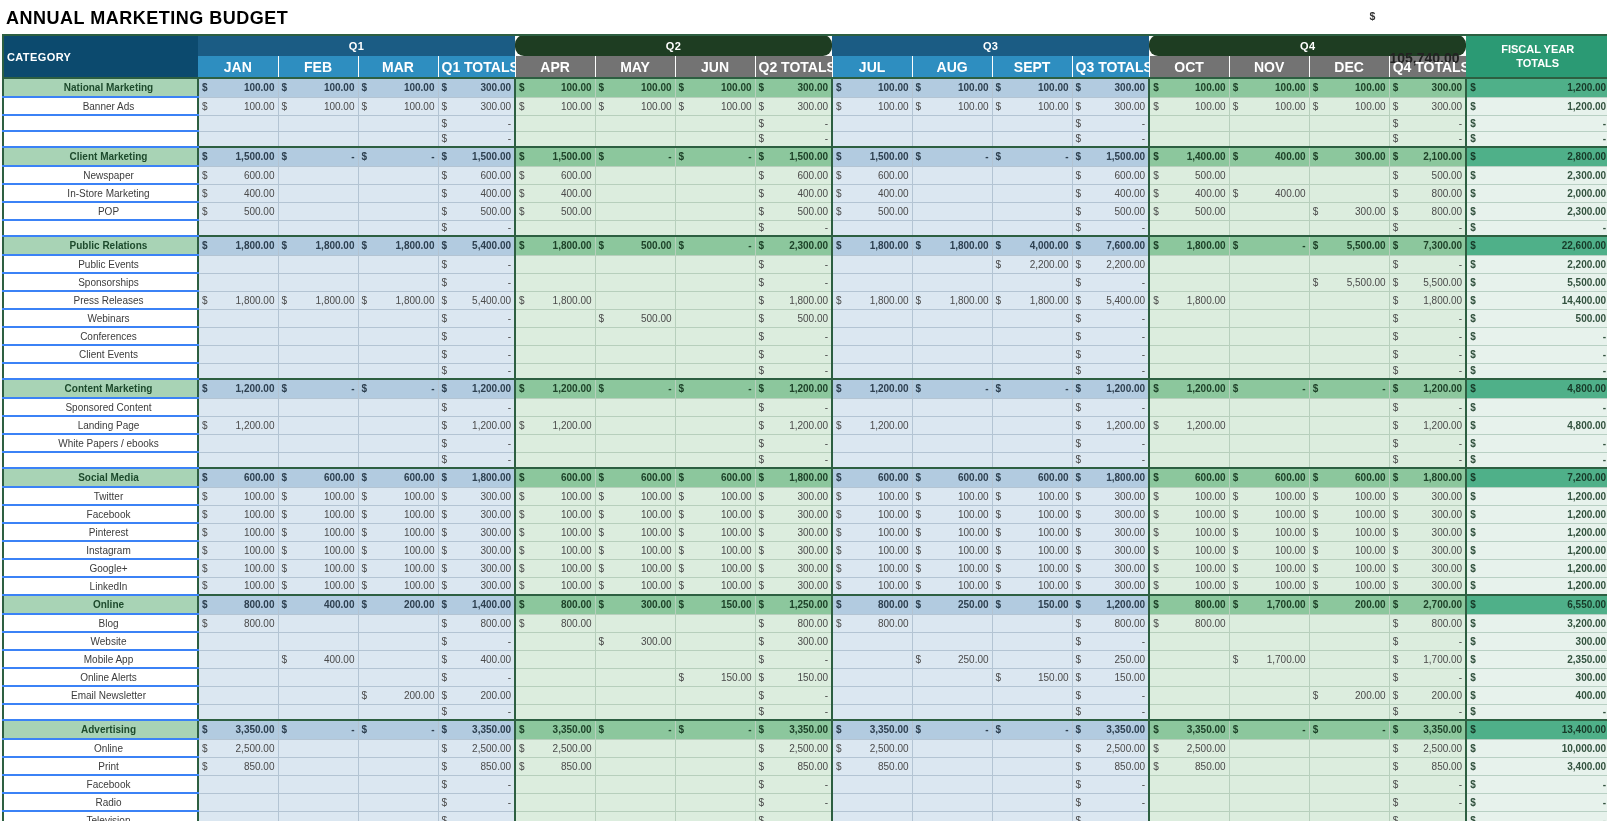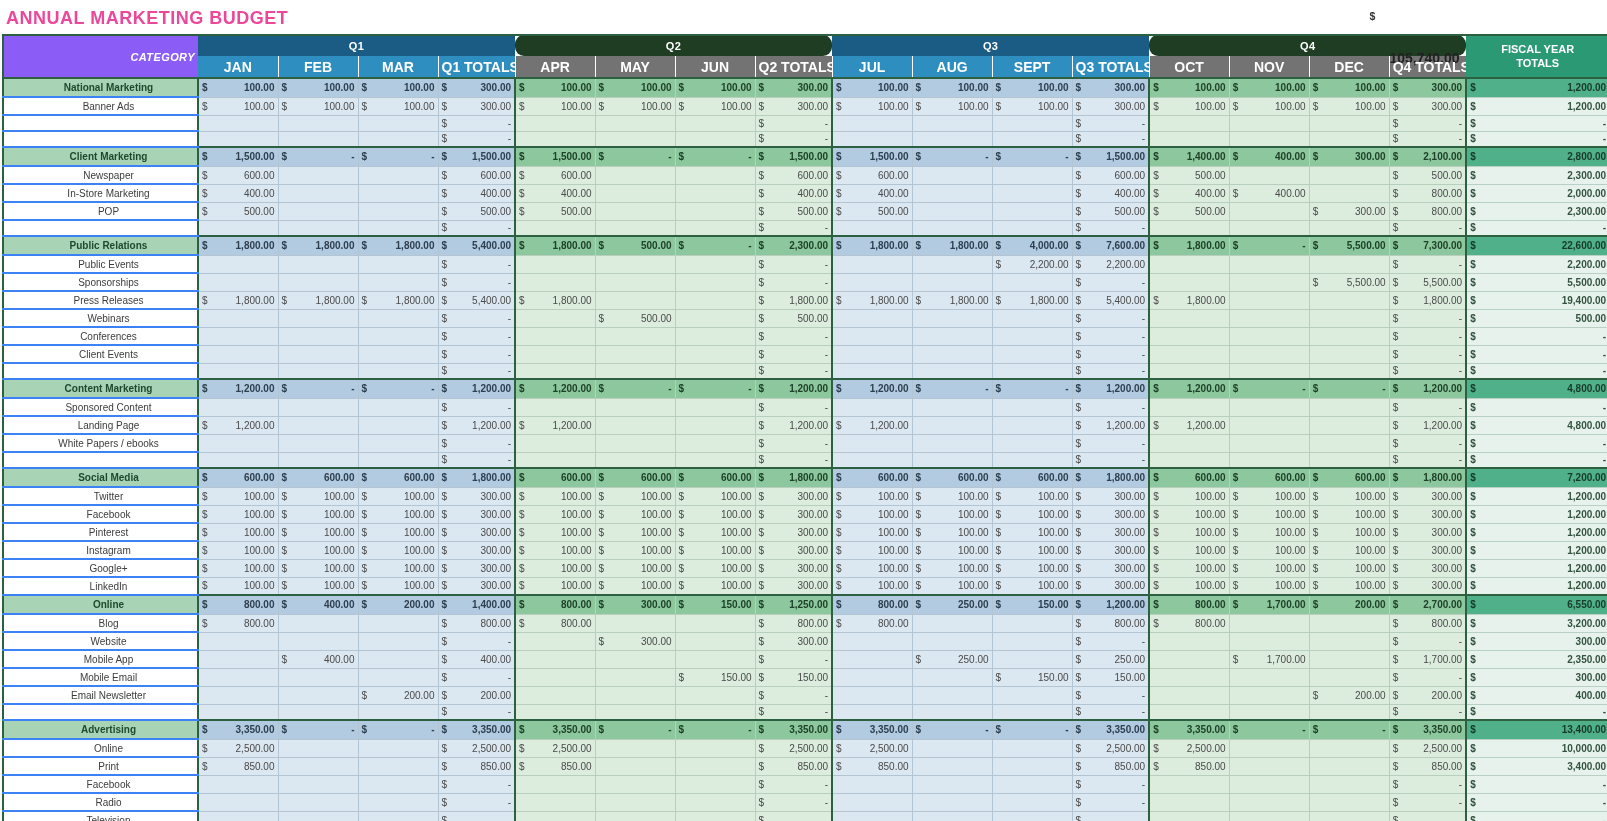--- a/index.html
+++ b/index.html
@@ -1,33 +1,33 @@
 <!DOCTYPE html>
 <html><head>
 <meta charset="utf-8">
 <style>
   html,body{margin:0;padding:0;background:#fafbfa;font-family:"Liberation Sans",sans-serif;}
   .page{width:1607px;height:821px;overflow:hidden;background:#fafbfa;}
 
   
   .topbar{display:flex;justify-content:space-between;align-items:center;height:32px;padding:2px 8px 0 6px;background:#fff;}
-  .title{color:#ec4899;font-weight:bold;font-size:18px;letter-spacing:.5px;}
+  .title{color:#000000;font-weight:bold;font-size:18px;letter-spacing:.5px;}
   .fytd{display:flex;align-items:flex-start;gap:28px;font-size:10.5px;color:#4d4d4d;padding-right:66px;flex-direction:column;}
   .fytd .lbl{letter-spacing:.4px;}
   .fytd .cur{color:#333;font-weight:bold;}
   .fytd .val{color:#222;font-weight:bold;font-size:14px;min-width:90px;text-align:right;}
 
   table{border-collapse:collapse;table-layout:fixed;width:1603px;margin-left:2px;border:2px solid #2d5f41;}
   td,th{padding:0 3px;overflow:hidden;white-space:nowrap;font-weight:normal;}
 
   
   .band{color:#fff;font-weight:bold;font-size:11px;text-align:center;height:20px;letter-spacing:.4px;}
   .band-blue{background:#1b5c84;text-align:center;}
   .band-green{background:#1e3d22;border-radius:9px;}
-  .cathdr{background:#8b5cf6;color:#fff;font-weight:bold;font-size:11px;text-align:right;letter-spacing:.4px;font-style:italic;}
+  .cathdr{background:#0c4a6e;color:#fff;font-weight:bold;font-size:11px;text-align:left;letter-spacing:.4px;}
   .fyhdr{background:#2b9a74;color:#fff;font-weight:bold;font-size:11px;text-align:center;line-height:1.25;white-space:normal;padding:0 16px;}
   .mh{color:#fff;font-weight:bold;font-size:14px;text-align:center;height:21px;}
   .mh-blue{background:#2e8ec0;border-right:1px solid #puo;}
   .mh-green{background:#737373;}
   .mh + .mh{border-left:1px solid rgba(255,255,255,.45);}
 
   
   tbody td{font-size:10px;color:#4a4a4a;}
   td.cat{background:#fff;border-bottom:2px solid #3b82f6;color:#3c3c3c;padding-left:19px;text-align:center;}
   tr.r-section td.cat{background:#a8d3b5;color:#1d4a2c;font-weight:bold;}
@@ -1045,21 +1045,21 @@
           <td class="green"></td>
           <td class="green">
             <div class="money">
               <span class="d">$</span>
               <span class="v">1,800.00</span>
             </div>
           </td>
           <td class="fy gs">
             <div class="money">
               <span class="d">$</span>
-              <span class="v">19,400.00</span>
+              <span class="v">14,400.00</span>
             </div>
           </td>
         </tr>
         <tr class="r-item">
           <td class="cat gs">Webinars</td>
           <td class="blue gs"></td>
           <td class="blue"></td>
           <td class="blue"></td>
           <td class="blue">
             <div class="money">
@@ -2555,21 +2555,21 @@
             </div>
           </td>
           <td class="fy gs">
             <div class="money">
               <span class="d">$</span>
               <span class="v">2,350.00</span>
             </div>
           </td>
         </tr>
         <tr class="r-item">
-          <td class="cat gs">Mobile Email</td>
+          <td class="cat gs">Online Alerts</td>
           <td class="blue gs"></td>
           <td class="blue"></td>
           <td class="blue"></td>
           <td class="blue">
             <div class="money">
               <span class="d">$</span>
               <span class="v">-</span>
             </div>
           </td>
           <td class="green gs"></td>

